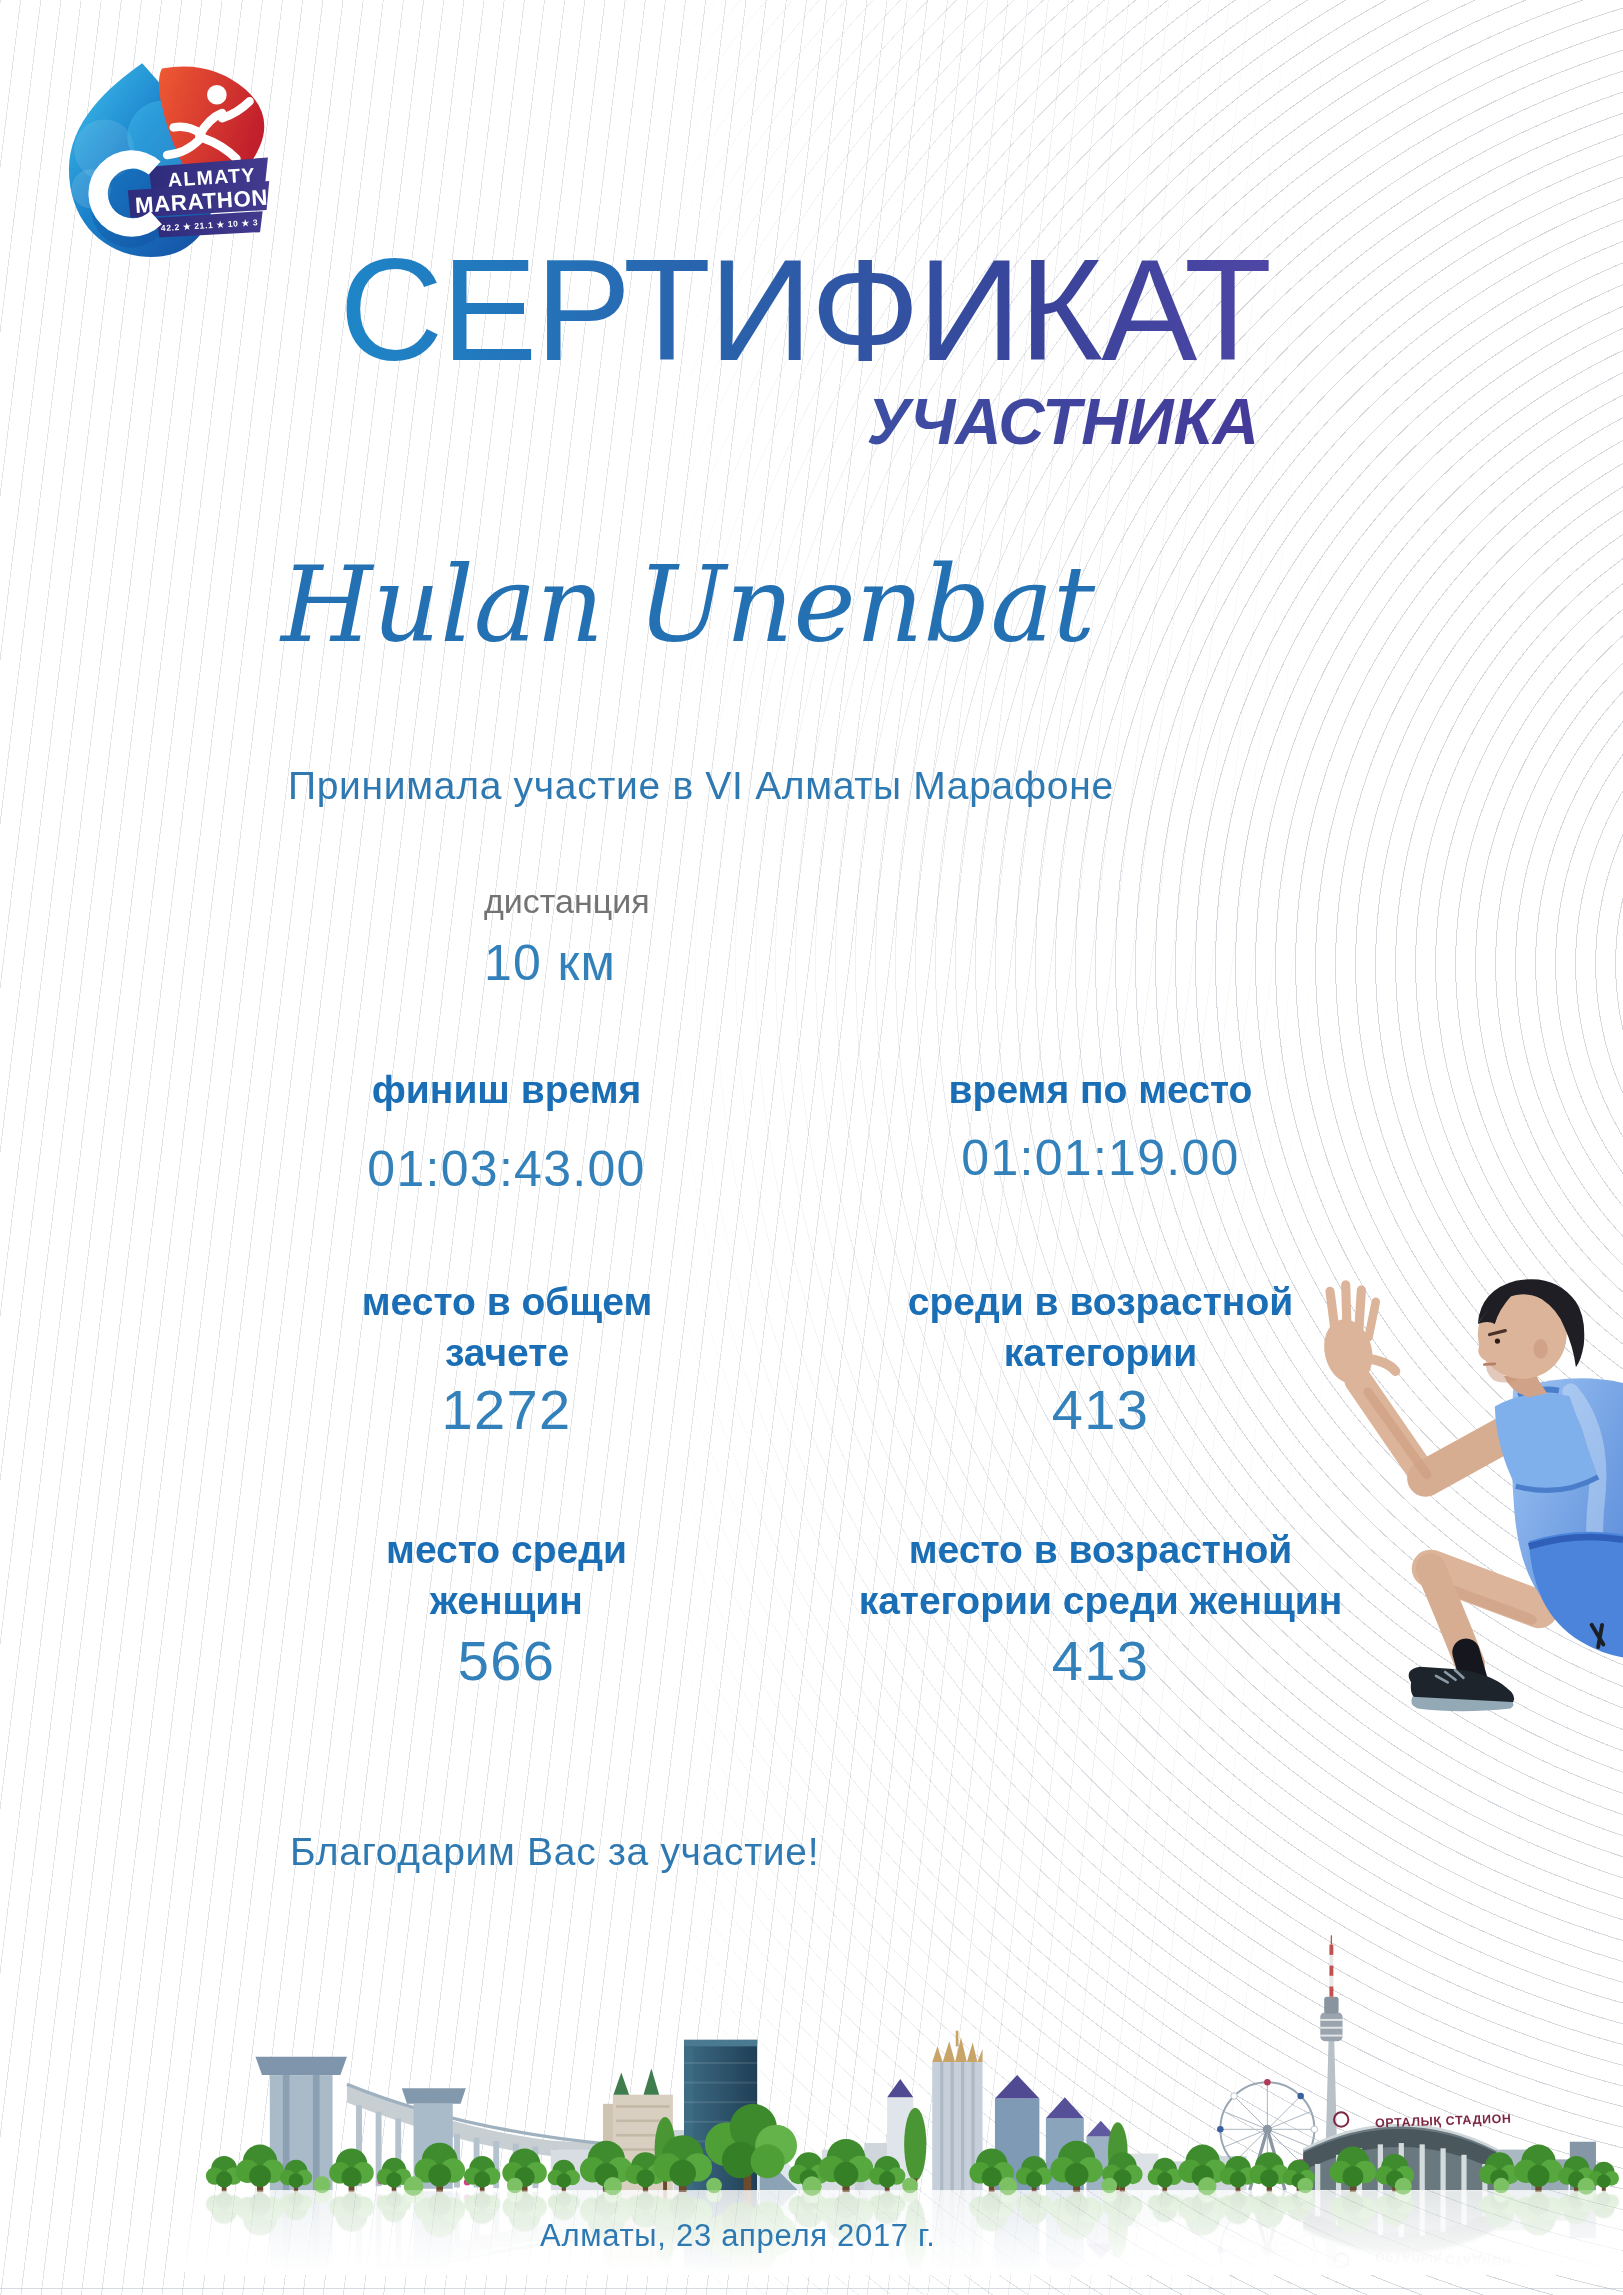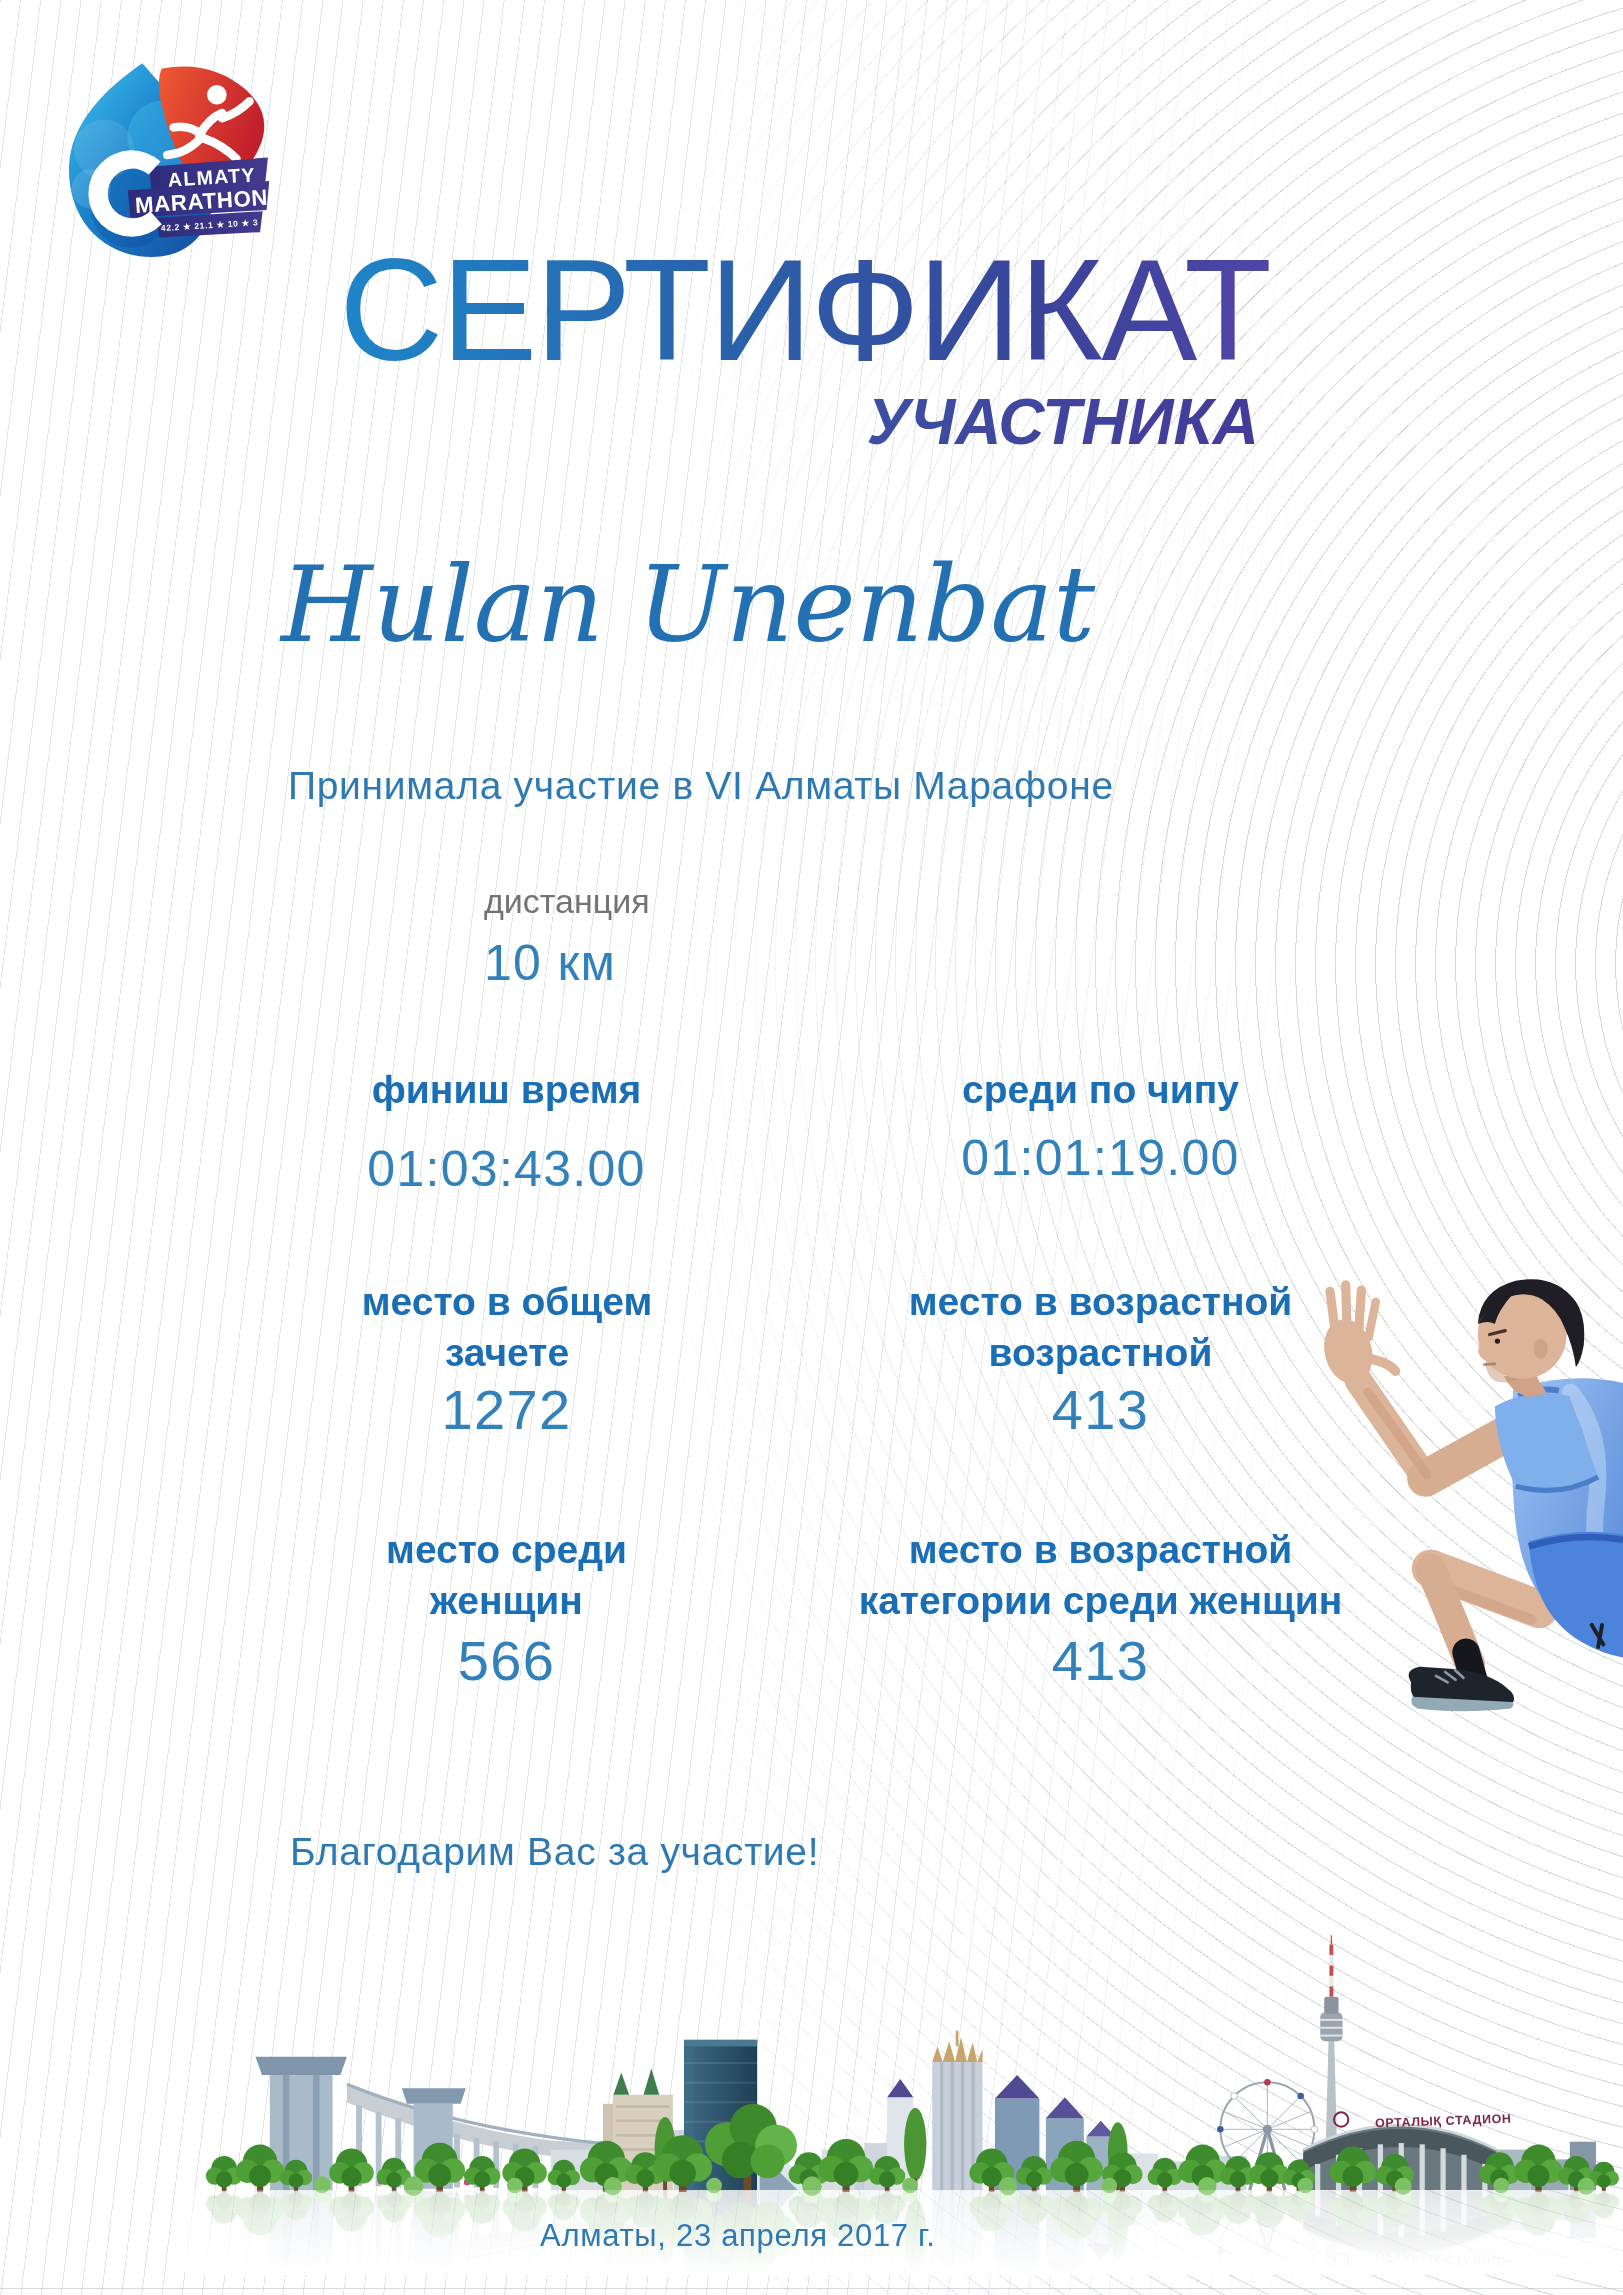--- a/index.html
+++ b/index.html
@@ -118,26 +118,26 @@
 
   <div class="abs text-layer name ctr">Hulan Unenbat</div>
 
   <div class="abs text-layer participation ctr">Принимала участие в VI Алматы Марафоне</div>
 
   <div class="abs text-layer dist-label ctr">дистанция</div>
   <div class="abs text-layer dist-value ctr">10 км</div>
 
   <div class="abs text-layer stat-label" style="top:1065px;left:245px;width:523px;">финиш время</div>
   <div class="abs text-layer stat-value" style="top:1129px;left:245px;width:523px;margin-top:11px;">01:03:43.00</div>
-  <div class="abs text-layer stat-label" style="top:1065px;left:839px;width:523px;">среди по чипу</div>
+  <div class="abs text-layer stat-label" style="top:1065px;left:839px;width:523px;">время по место</div>
   <div class="abs text-layer stat-value" style="top:1129px;left:839px;width:523px;">01:01:19.00</div>
 
   <div class="abs text-layer stat-label" style="top:1277px;left:324px;width:366px;">место в общем зачете</div>
   <div class="abs text-layer stat-value big-num" style="top:1377px;left:245px;width:523px;">1272</div>
-  <div class="abs text-layer stat-label" style="top:1277px;left:839px;width:523px;">место в возрастной возрастной</div>
+  <div class="abs text-layer stat-label" style="top:1277px;left:839px;width:523px;">среди в возрастной категории</div>
   <div class="abs text-layer stat-value big-num" style="top:1377px;left:839px;width:523px;">413</div>
 
   <div class="abs text-layer stat-label" style="top:1525px;left:366px;width:281px;">место среди женщин</div>
   <div class="abs text-layer stat-value big-num" style="top:1628px;left:245px;width:523px;">566</div>
   <div class="abs text-layer stat-label" style="top:1525px;left:839px;width:523px;">место в возрастной категории среди женщин</div>
   <div class="abs text-layer stat-value big-num" style="top:1628px;left:839px;width:523px;">413</div>
 
   <div class="abs text-layer thanks ctr">Благодарим Вас за участие!</div>
 
   <svg class="abs runner" viewBox="0 0 500 695">

